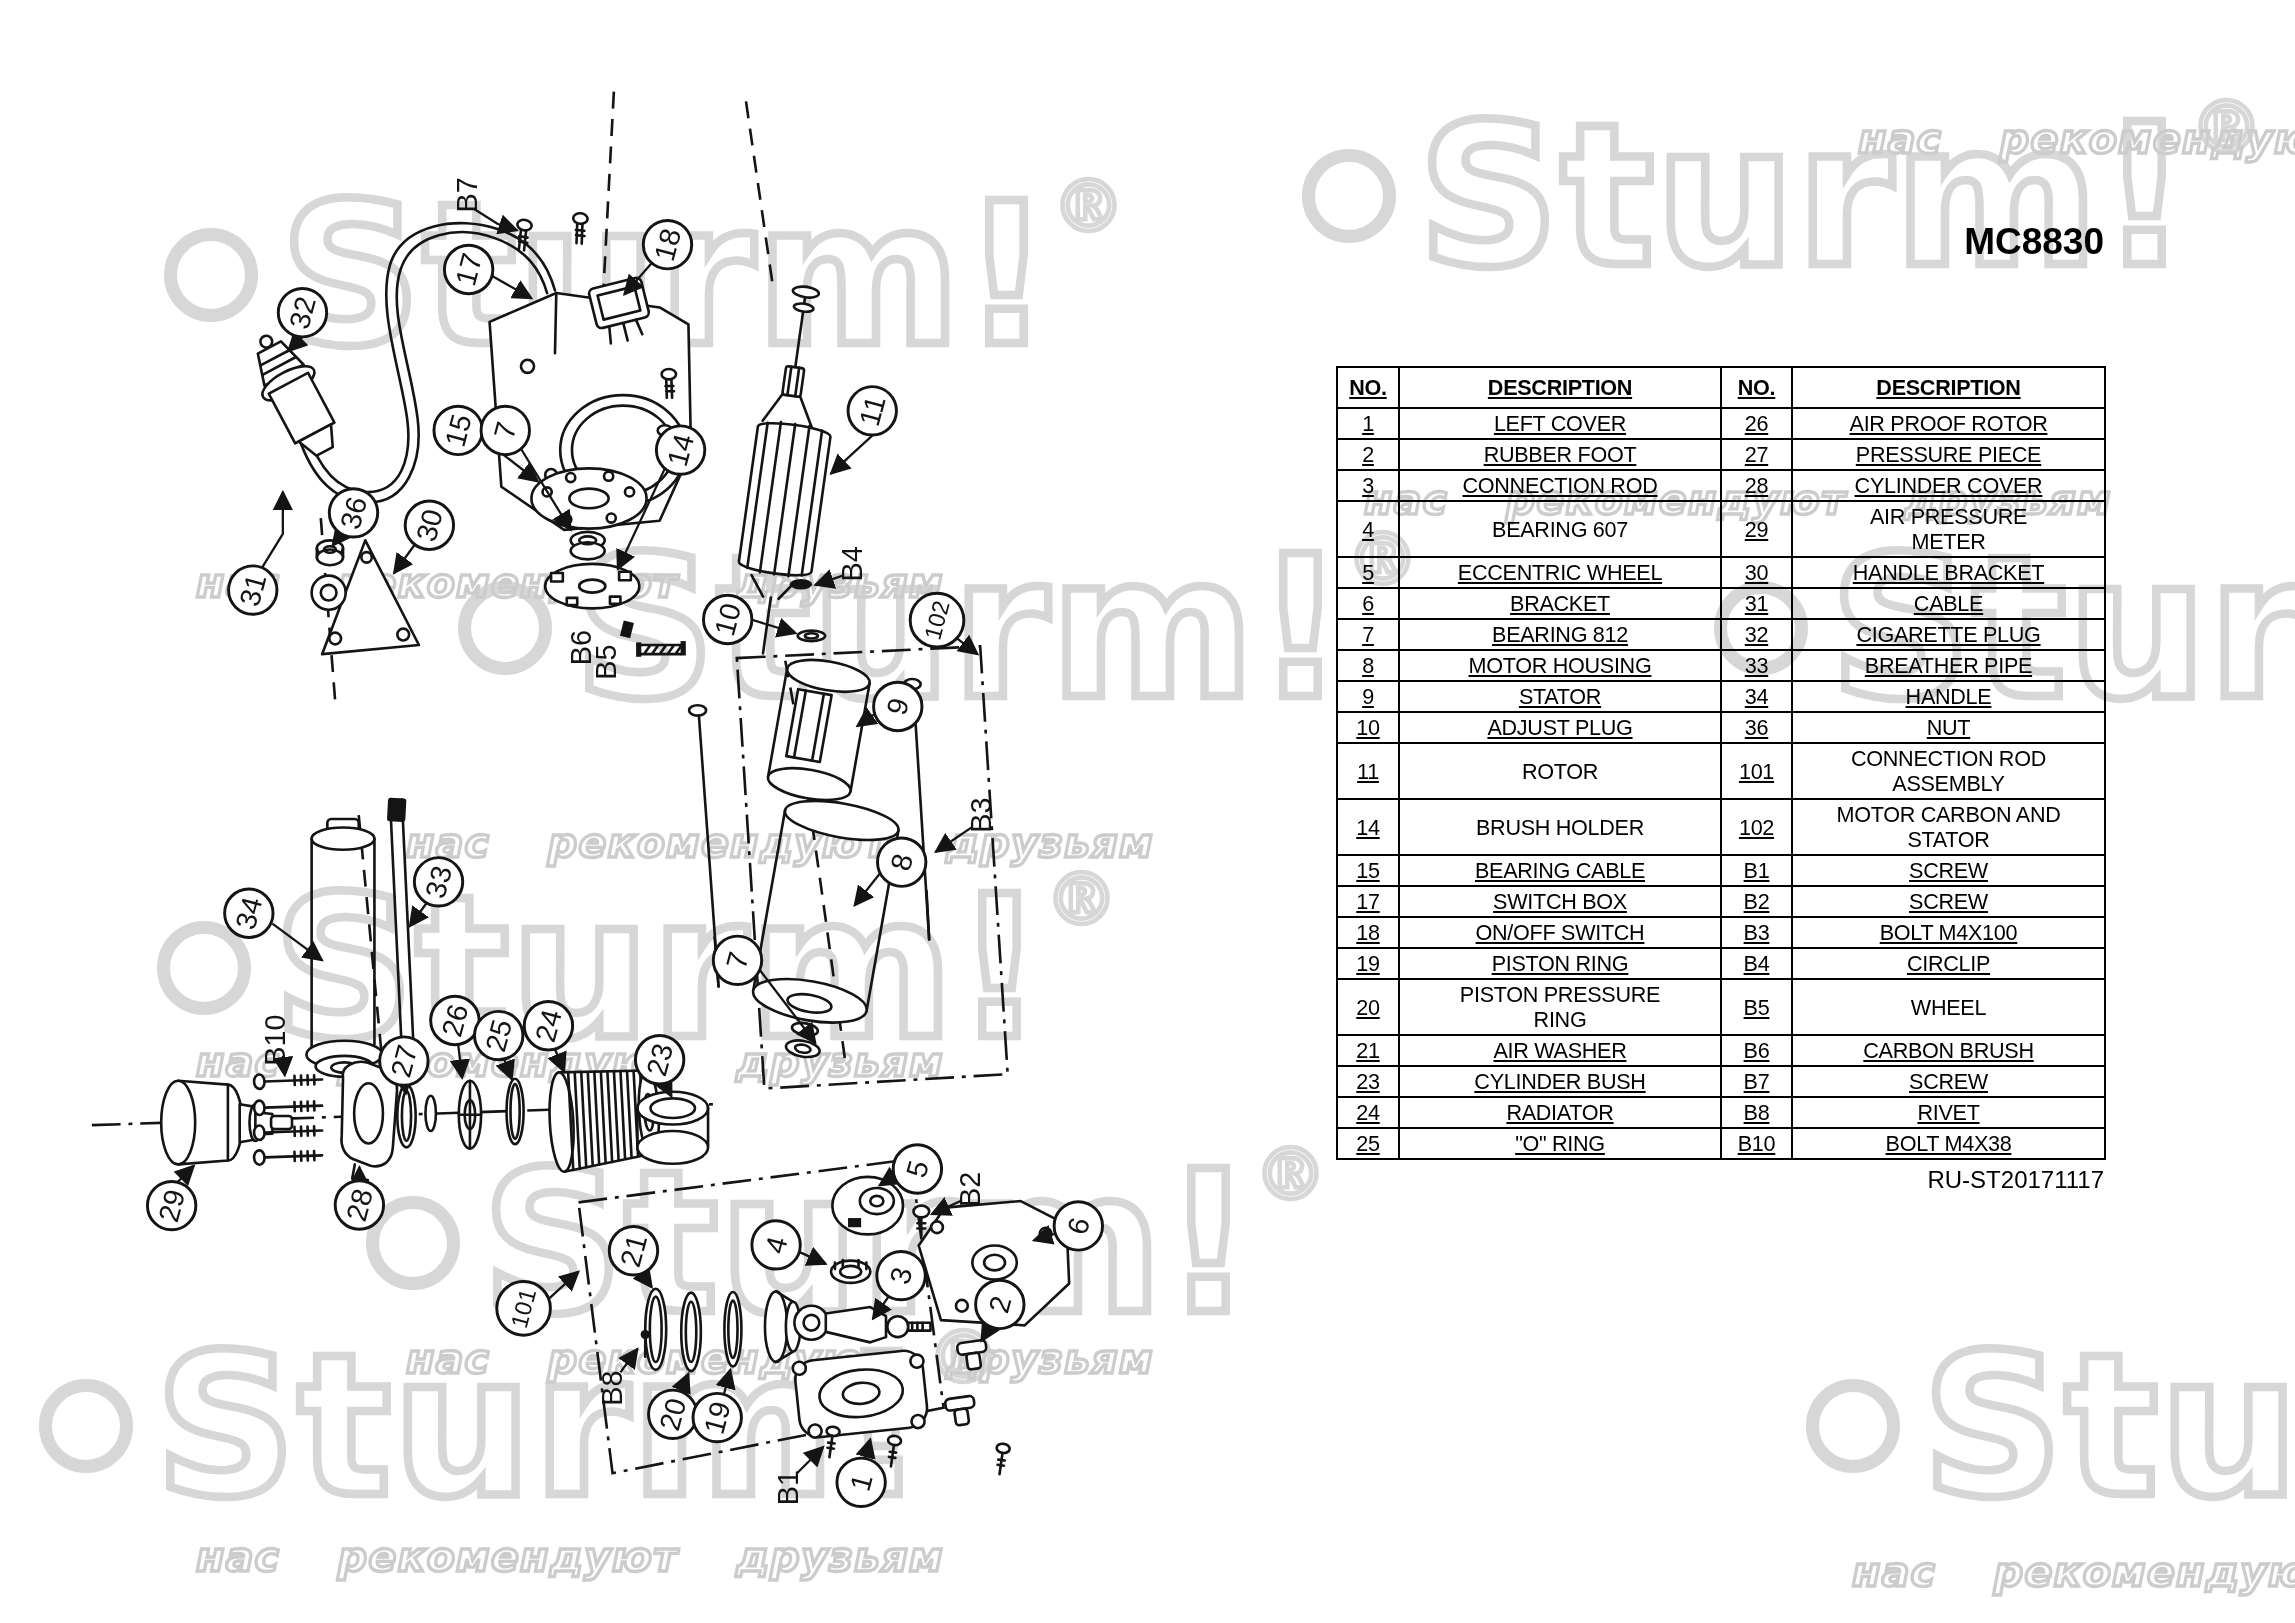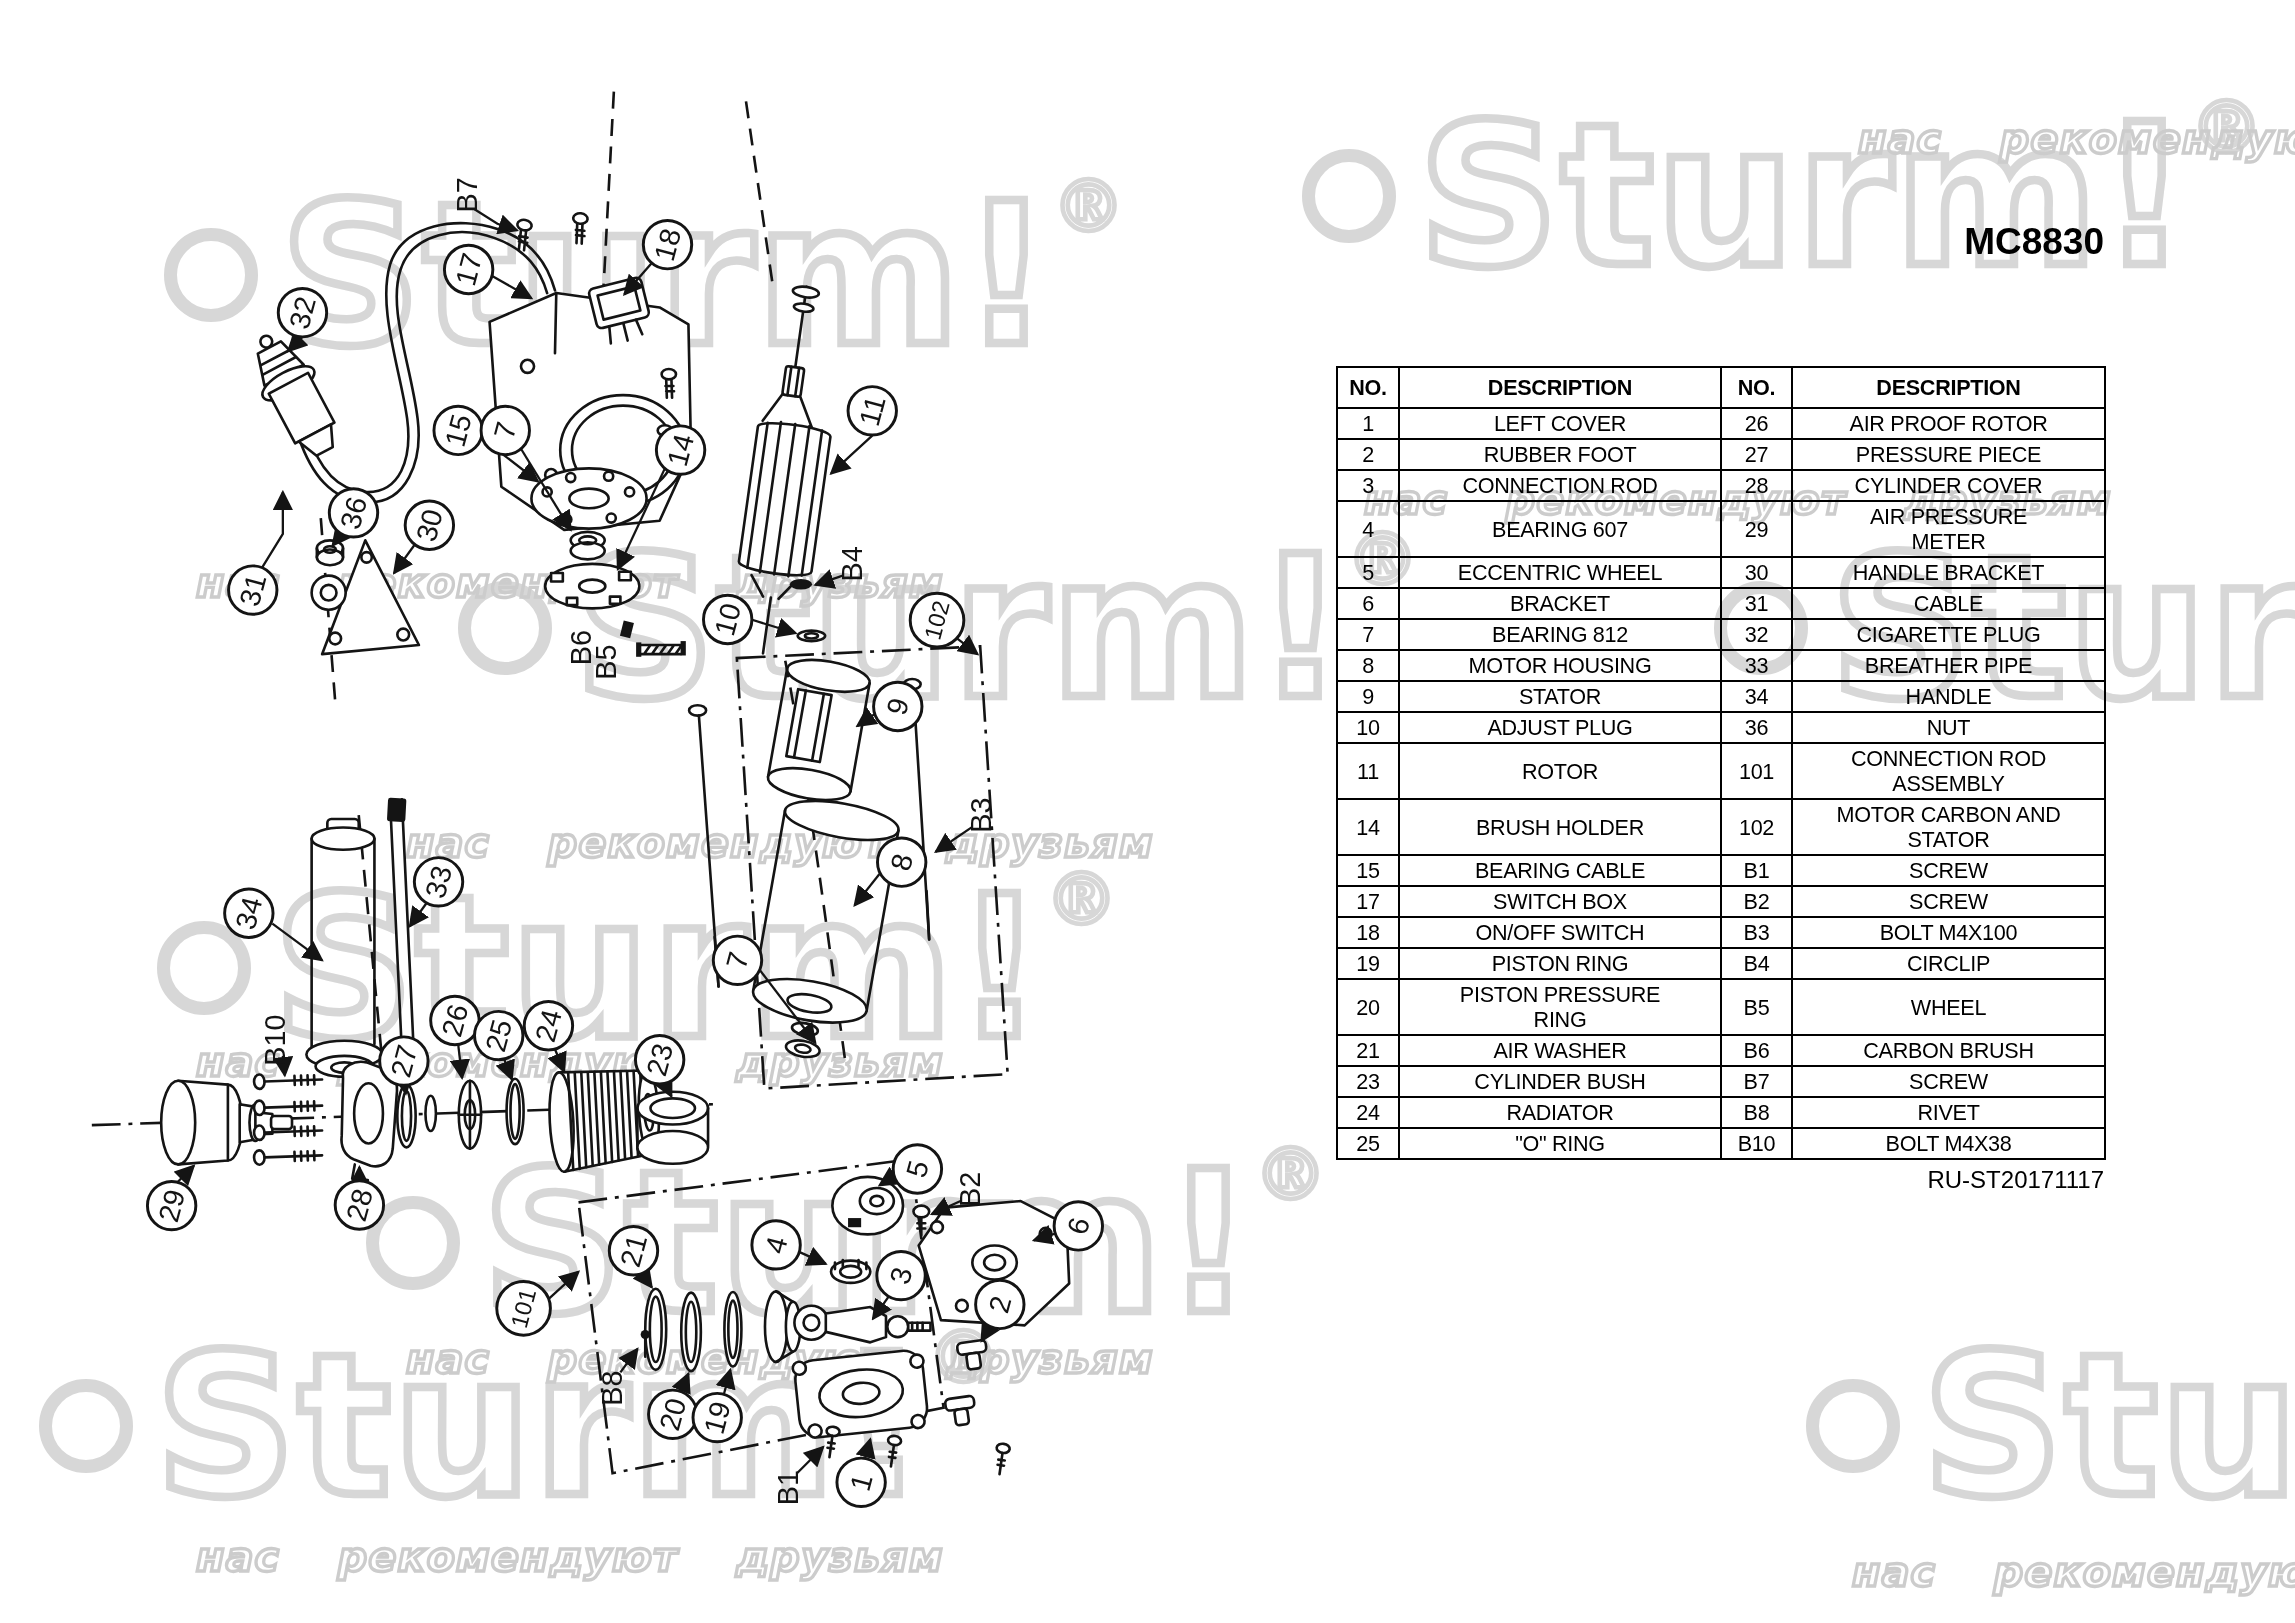--- a/index.html
+++ b/index.html
@@ -32,21 +32,21 @@
   .callout-circle{fill:#ffffff;stroke:#141414;stroke-width:4.5;}
   .callout-num{font-family:"Liberation Sans",sans-serif;font-size:44px;fill:#141414;}
   .callout-num3{font-size:36px;}
   .blabel{font-family:"Liberation Sans",sans-serif;font-size:44px;fill:#141414;}
   .leader{stroke:#141414;stroke-width:3.5;fill:none;}
 
   
   .tbl-title{position:absolute;left:1336px;top:221px;width:768px;z-index:2;
              text-align:right;font-size:37px;font-weight:bold;color:#000;}
   .tbl-wrap{position:absolute;left:1336px;top:366px;z-index:2;}
-  table.parts{border-collapse:collapse;table-layout:fixed;width:768px;background:transparent;}
+  table.parts{border-collapse:collapse;table-layout:fixed;width:768px;background:transparent;text-decoration:underline;}
   table.parts th,table.parts td{border:2px solid #000;color:#000;
       font-size:21.6px;line-height:25px;letter-spacing:-0.3px;padding:0;vertical-align:middle;
       overflow:hidden;}
   table.parts{border:2.6px solid #000;}
   th.c-no,td.c-no{text-align:center;}
   th.c-desc,td.c-desc{text-align:center;padding-left:6.5px;}
   tr.h{height:41px;}
   tr.r{height:31px;}
   tr.r.tall{height:56px;}
   td .wrapbox{display:inline-block;max-width:226px;}

